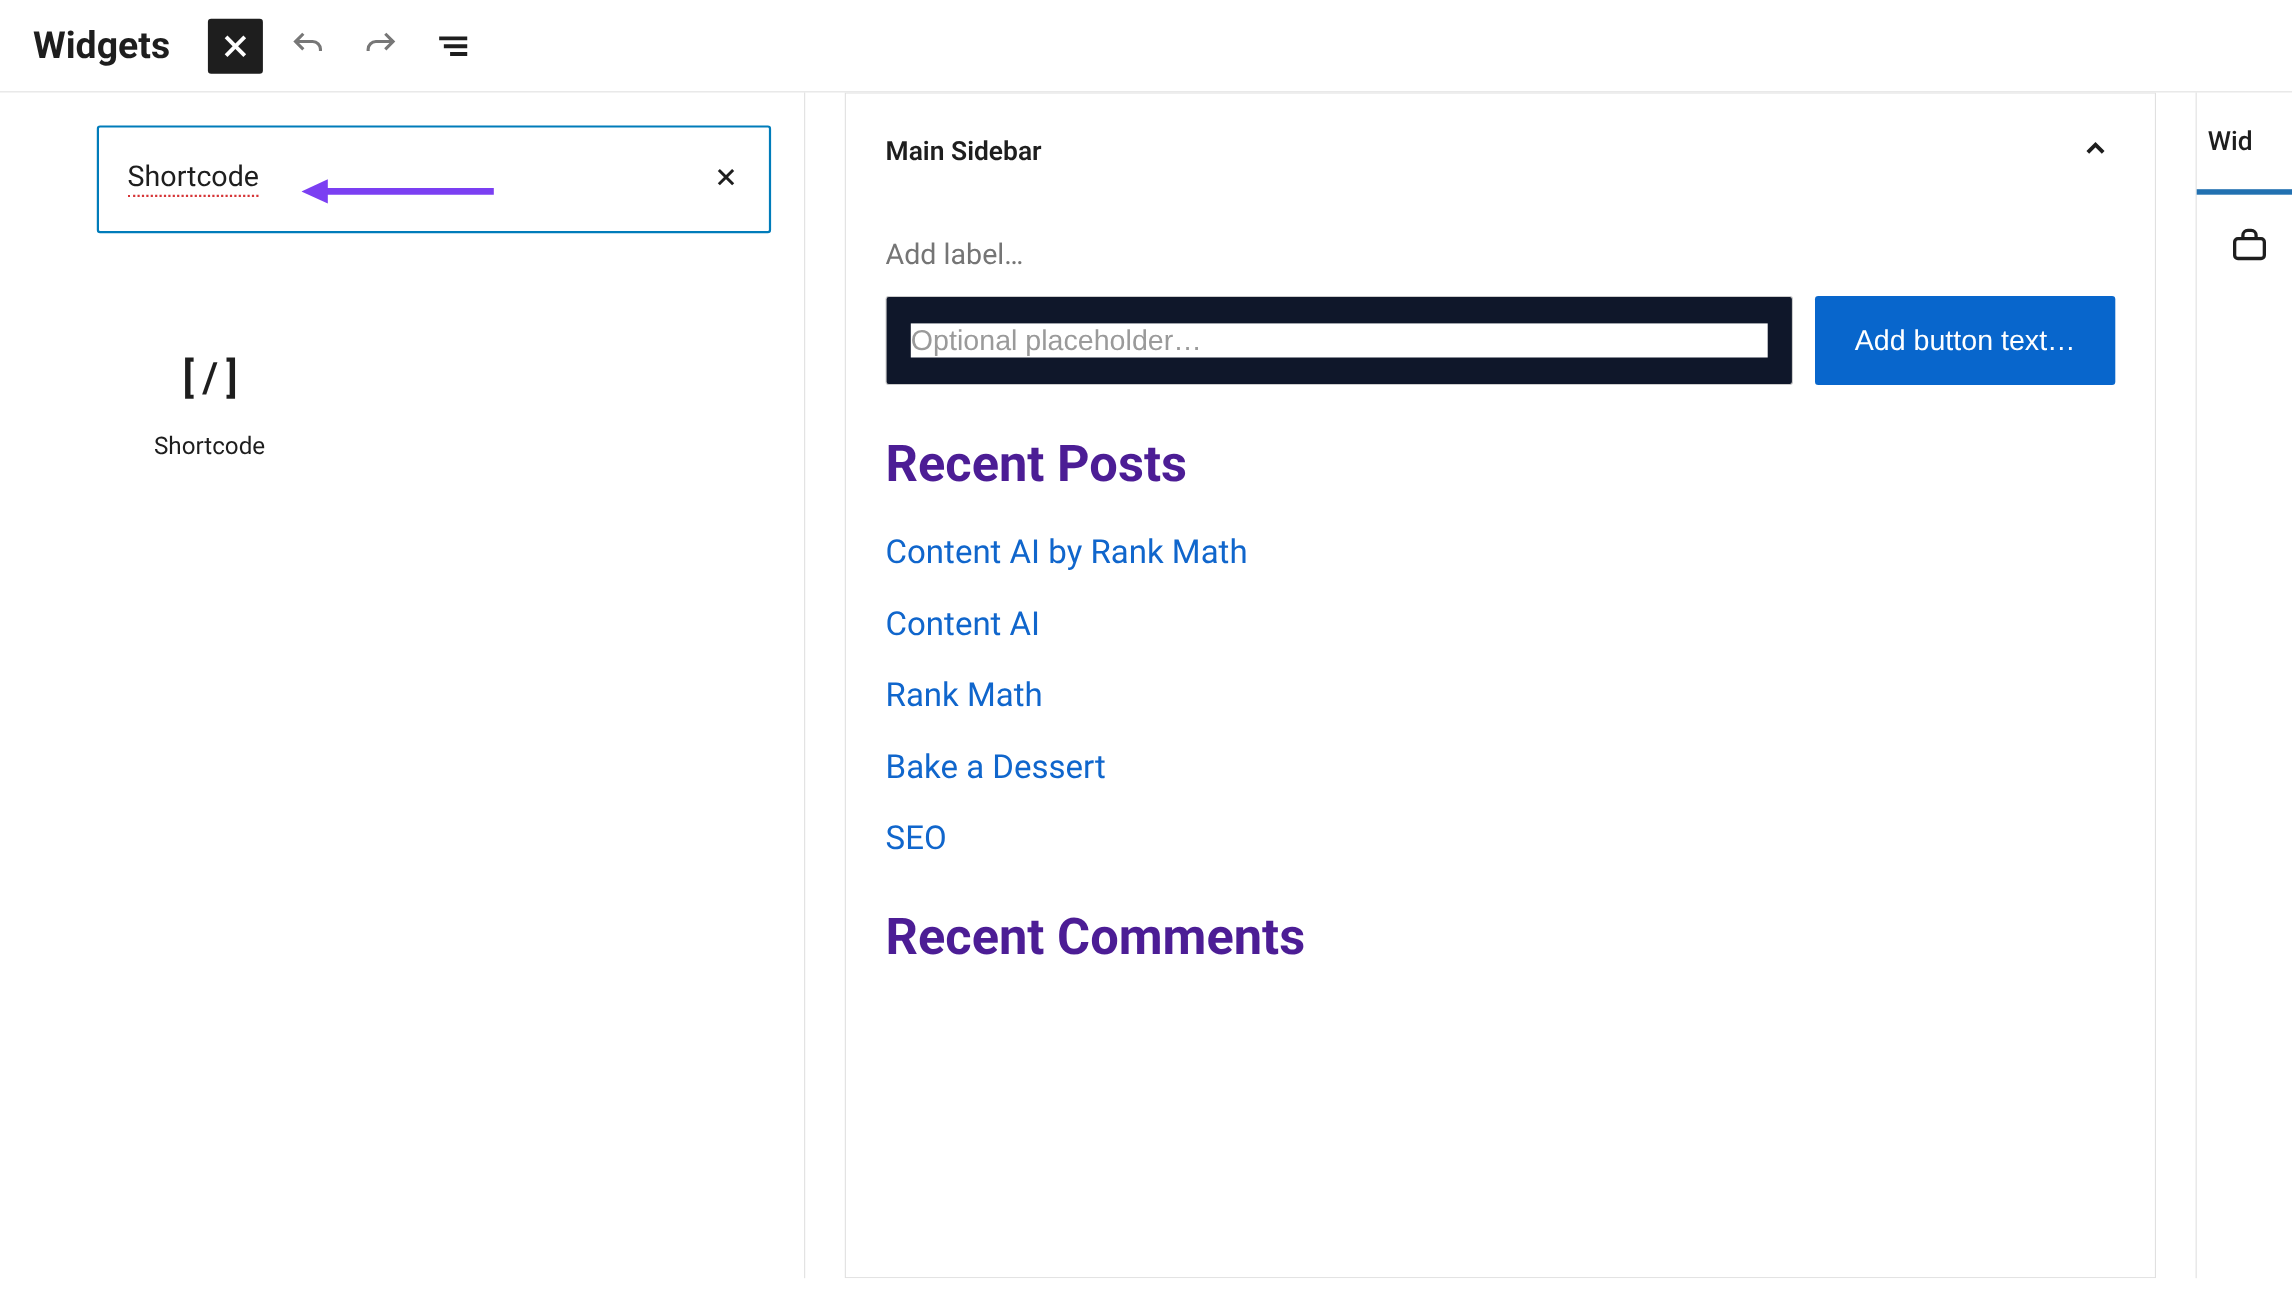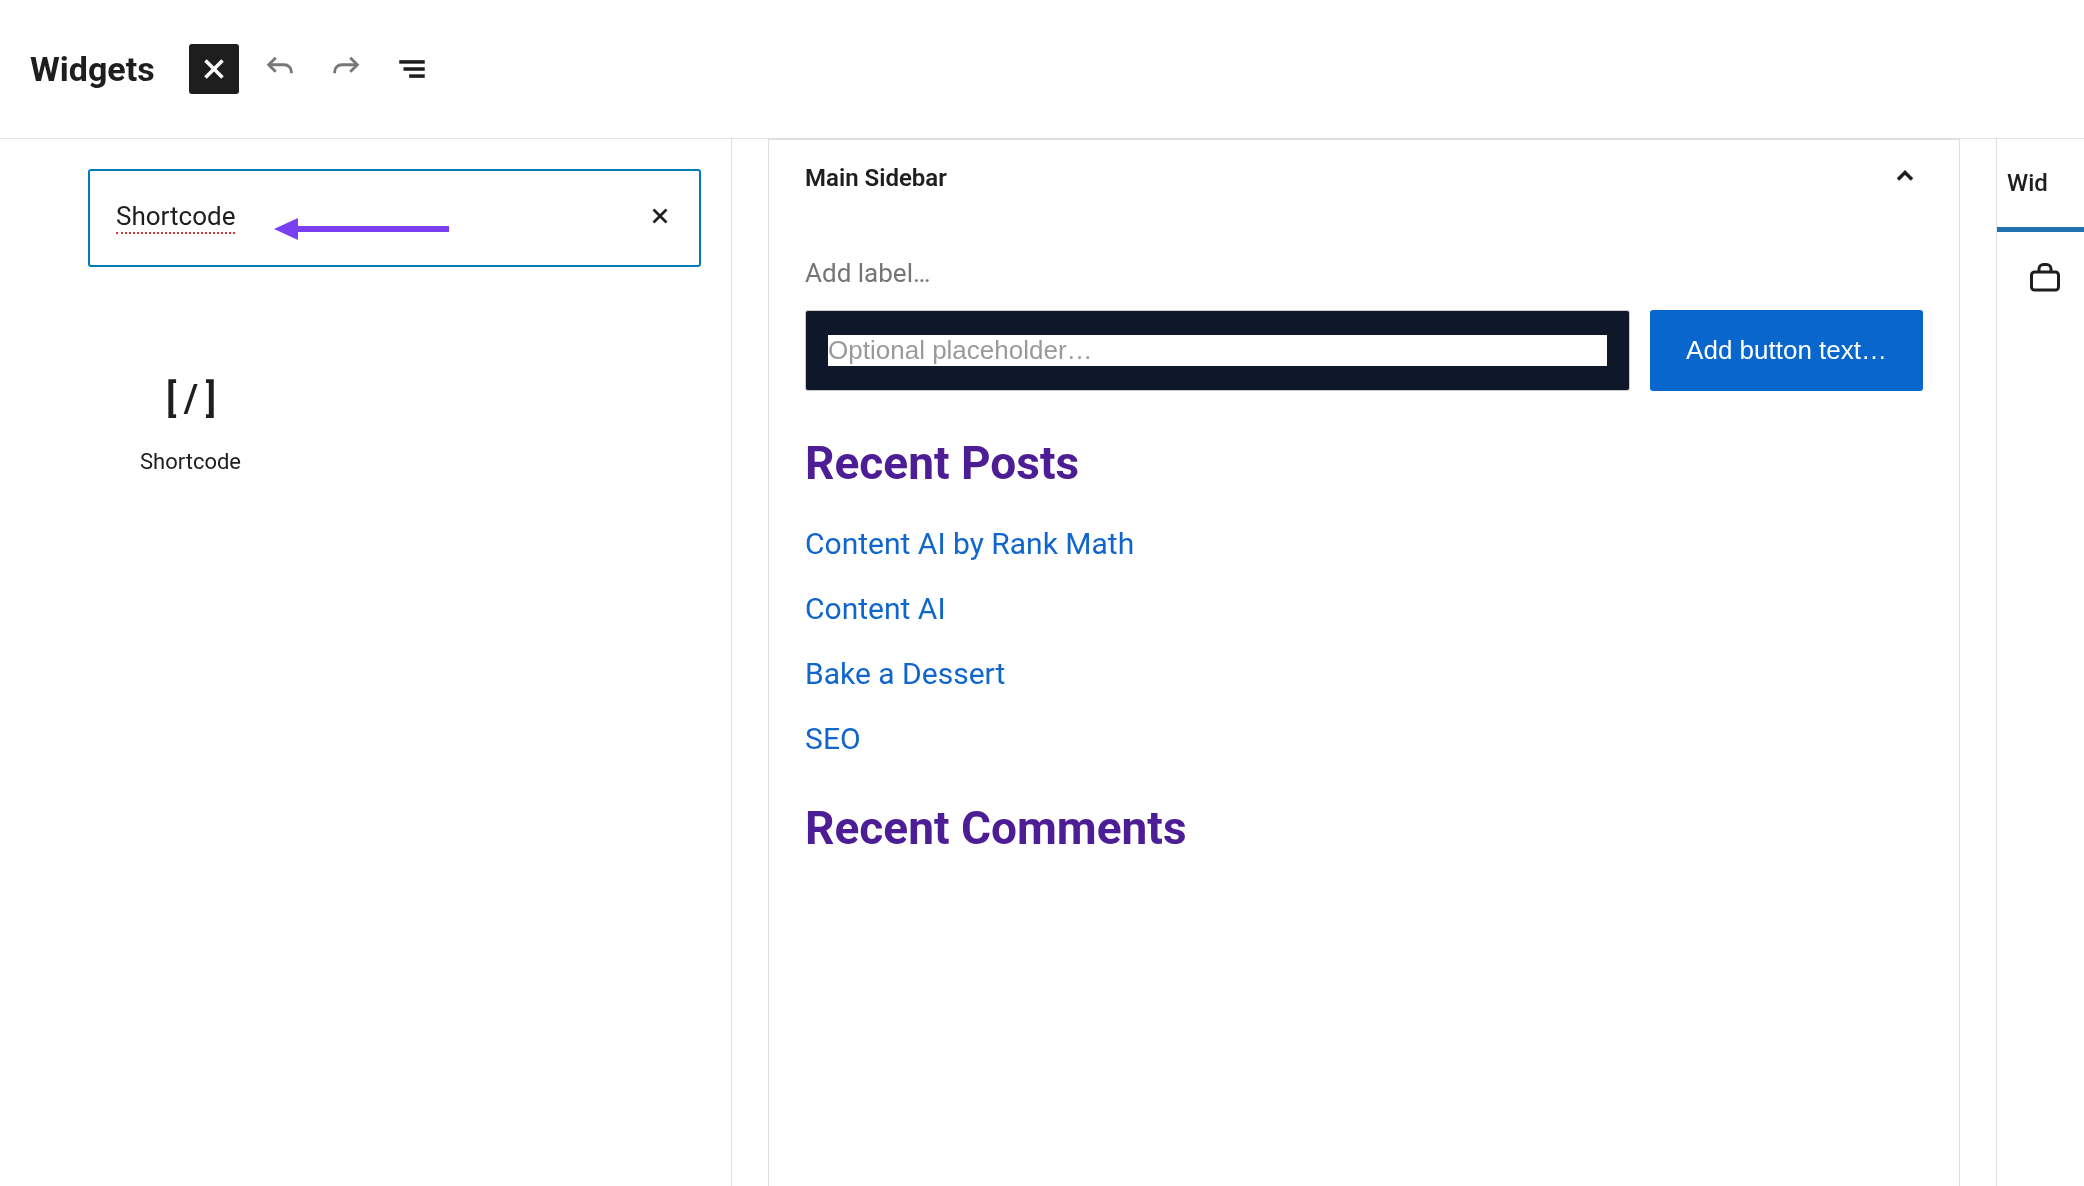--- a/index.html
+++ b/index.html
@@ -13,21 +13,21 @@
       color: #1e1e1e;
       width: 2084px;
       height: 1186px;
       overflow: hidden;
     }
     .header {
       display: flex;
       align-items: center;
       padding: 8px 30px 8px 30px;
       border-bottom: 1px solid #e0e0e0;
-      height: 139px;
+      height: 84px;
       gap: 16px;
     }
     .header-title {
       font-size: 34px;
       font-weight: 700;
       margin-right: 18px;
     }
     .header-btn {
       width: 50px;
       height: 50px;
@@ -109,21 +109,21 @@
     .center-panel {
       border-left: 1px solid #e0e0e0;
       border-right: 1px solid #e0e0e0;
       width: 1295px;
       padding: 0 36px;
       overflow-y: auto;
     }
     .widget-area {
       border: 1px solid #e0e0e0;
       min-height: 100%;
-      padding: 18px 36px;
+      padding: 32px 36px;
       margin-top: 0;
     }
     .area-header {
       display: flex;
       align-items: center;
       justify-content: space-between;
       margin-bottom: 60px;
     }
     .area-title {
       font-size: 24px;
@@ -285,20 +285,21 @@
         <div class="placeholder-input">
           <input type="text" placeholder="Optional placeholder…" style="">
         </div>
         <button class="add-button">Add button text…</button>
       </div>
 
       <h2 class="widget-heading">Recent Posts</h2>
       <ul class="post-list">
         <li><a href="#">Content AI by Rank Math</a></li>
         <li><a href="#">Content AI</a></li>
+        <li><a href="#">Rank Math</a></li>
         <li><a href="#">Bake a Dessert</a></li>
         <li><a href="#">SEO</a></li>
       </ul>
 
       <h2 class="widget-heading">Recent Comments</h2>
     </div>
   </div>
 
   <div class="right-panel">
     <div class="right-tab">Wid</div>

